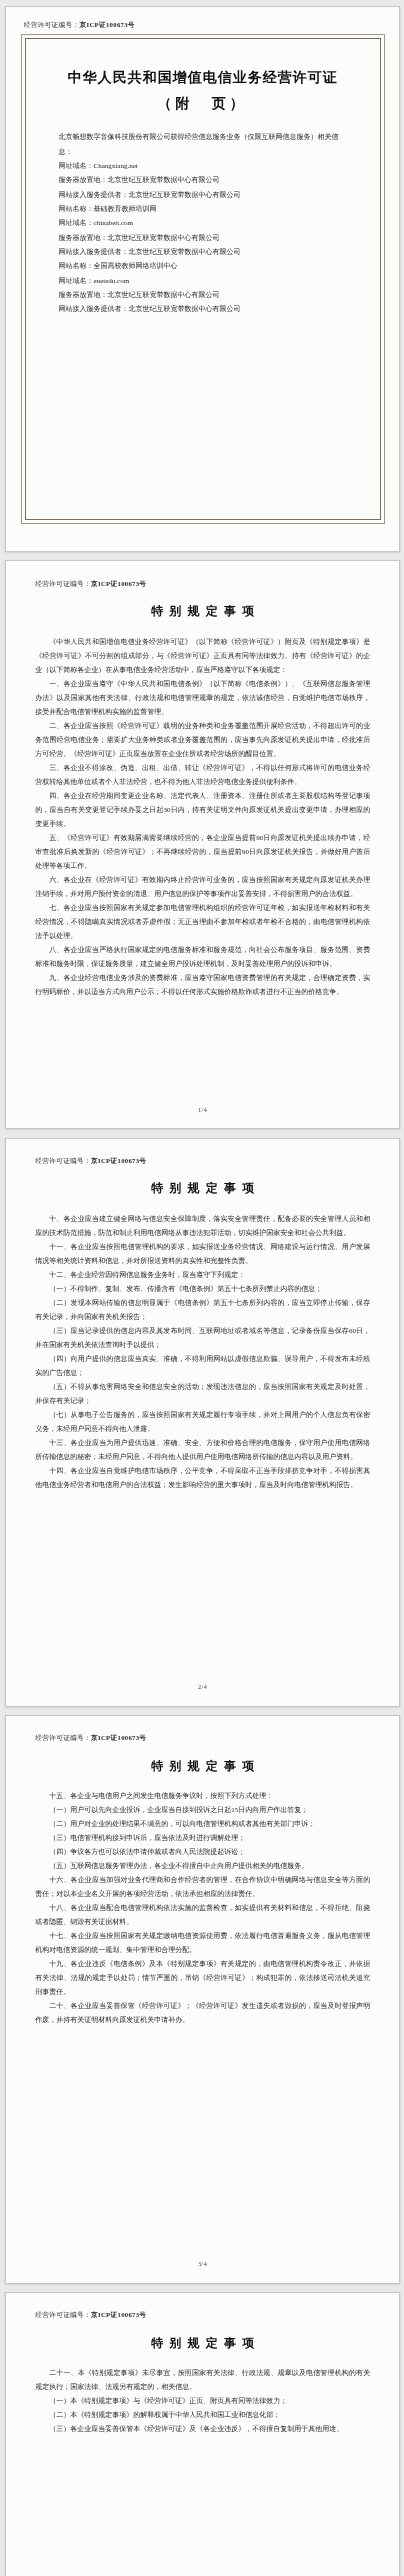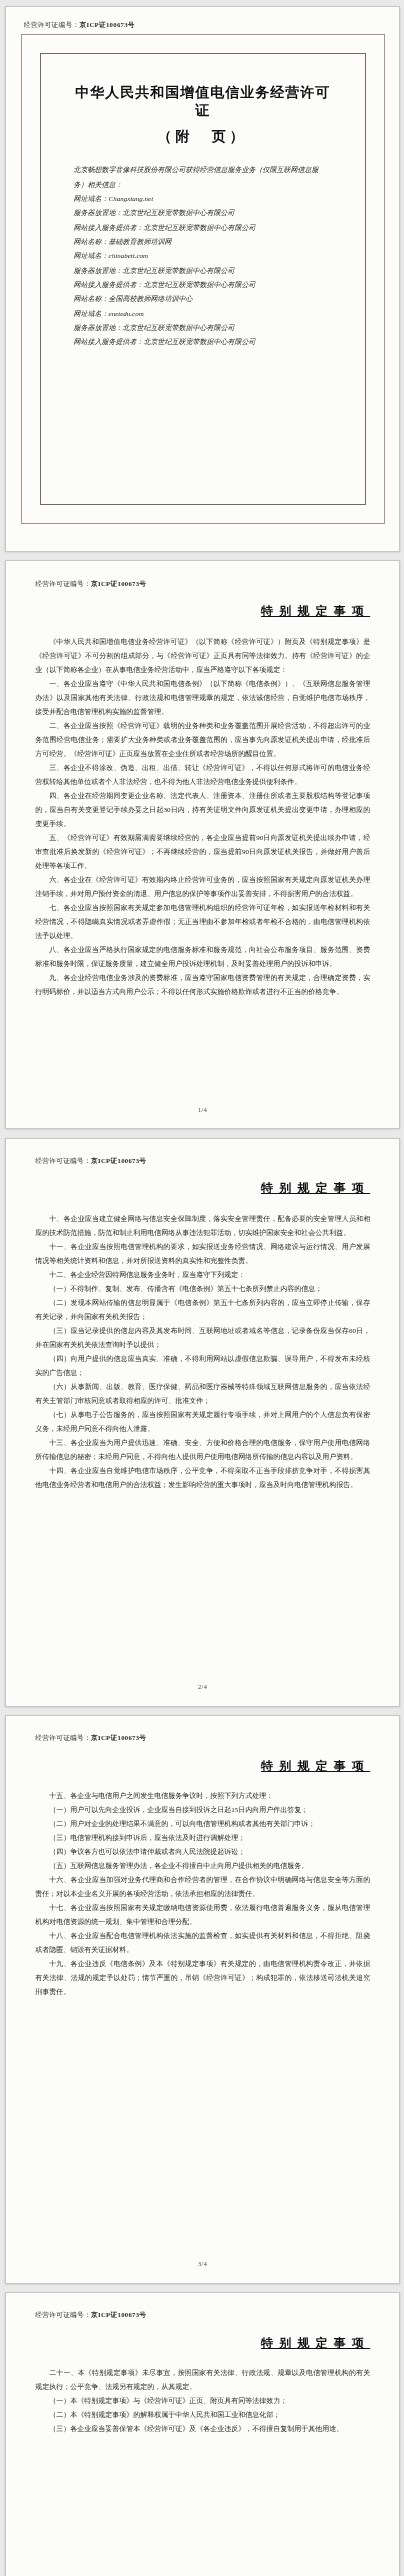--- a/index.html
+++ b/index.html
@@ -28,21 +28,21 @@
   .page.cert { height: 546px; padding: 12.4px 14.4px 14.4px; }
   .cert-no {
     font-size: 6.7px;
     letter-spacing: 0.3px;
     margin: 1px 0 4.1px 3.1px;
     color: #2a2a2a;
   }
   .cert-no .num { font-weight: bold; }
   .frame-outer {
     border: 0.5px solid #a3968a;
-    padding: 18px;
+    padding: 3px;
     height: calc(100% - 27px);
   }
   .frame-inner {
     border: 1.5px solid #75685c;
     height: 100%;
     padding: 30px 33px 20.6px;
   }
   .cert-title {
     text-align: center;
     font-size: 14px;
@@ -57,41 +57,39 @@
     letter-spacing: 4.1px;
     margin-top: 8.2px;
     color: #111;
   }
   .cert-lines { margin-top: 17.5px; }
   .cert-line {
     font-size: 7px;
     line-height: 2.05;
     text-align: left;
     color: #1e1e1e;
-    font-style: italic;
   }
 
   
   .page.terms { height: 569px; padding: 18.5px 29px 36px; }
   .terms-head {
     font-size: 6.7px;
     letter-spacing: 0.3px;
     color: #2a2a2a;
     margin-bottom: 14.4px;
   }
   .terms-head .num { font-weight: bold; }
   .terms-title {
-    text-align: right;
+    text-align: center;
     font-size: 12px;
     font-weight: bold;
     letter-spacing: 6.2px;
     text-indent: 6.2px;
     color: #111;
     margin-bottom: 14.4px;
-    text-decoration: underline;
   }
   .paras { }
   .para {
     font-size: 7px;
     line-height: 2.0;
     text-align: justify;
     text-indent: 2em;
     color: #1e1e1e;
   }
   .page-num {
@@ -161,55 +159,56 @@
     </div>
     <h2 class="terms-title">特别规定事项</h2>
     <div class="paras">
         <p class="para">十、各企业应当建立健全网络与信息安全保障制度，落实安全管理责任，配备必要的安全管理人员和相应的技术防范措施，防范和制止利用电信网络从事违法犯罪活动，切实维护国家安全和社会公共利益。</p>
         <p class="para">十一、各企业应当按照电信管理机构的要求，如实报送业务经营情况、网络建设与运行情况、用户发展情况等相关统计资料和信息，并对所报送资料的真实性和完整性负责。</p>
         <p class="para">十二、各企业经营因特网信息服务业务时，应当遵守下列规定：</p>
         <p class="para">（一）不得制作、复制、发布、传播含有《电信条例》第五十七条所列禁止内容的信息；</p>
         <p class="para">（二）发现本网站传输的信息明显属于《电信条例》第五十七条所列内容的，应当立即停止传输，保存有关记录，并向国家有关机关报告；</p>
         <p class="para">（三）应当记录提供的信息内容及其发布时间、互联网地址或者域名等信息，记录备份应当保存60日，并在国家有关机关依法查询时予以提供；</p>
         <p class="para">（四）向用户提供的信息应当真实、准确，不得利用网站以虚假信息欺骗、误导用户，不得发布未经核实的广告信息；</p>
-        <p class="para">（六）从事新闻、出版、教育、医疗保健、药品和医疗器械等特殊领域互联网信息服务的，应当依法经有关主管部门审核同意或者取得相应的许可、批准文件；</p>
+        <p class="para">（五）不得从事危害网络安全和信息安全的活动；发现违法信息的，应当按照国家有关规定及时处置，并保存有关记录；</p>
         <p class="para">（七）从事电子公告服务的，应当按照国家有关规定履行专项手续，并对上网用户的个人信息负有保密义务，未经用户同意不得向他人泄露。</p>
         <p class="para">十三、各企业应当为用户提供迅速、准确、安全、方便和价格合理的电信服务，保守用户使用电信网络所传输信息的秘密；未经用户同意，不得向他人提供用户使用电信网络所传输的信息内容以及用户资料。</p>
         <p class="para">十四、各企业应当自觉维护电信市场秩序，公平竞争，不得采取不正当手段排挤竞争对手，不得损害其他电信业务经营者和电信用户的合法权益；发生影响经营的重大事项时，应当及时向电信管理机构报告。</p>
       </div>
     <div class="page-num">2/4</div>
   </section>
 
   <section class="page terms">
     <div class="terms-head">
       <span>经营许可证编号：</span><span class="num">京ICP证100673号</span>
     </div>
     <h2 class="terms-title">特别规定事项</h2>
     <div class="paras">
         <p class="para">十五、各企业与电信用户之间发生电信服务争议时，按照下列方式处理：</p>
         <p class="para">（一）用户可以先向企业投诉，企业应当自接到投诉之日起15日内向用户作出答复；</p>
         <p class="para">（二）用户对企业的处理结果不满意的，可以向电信管理机构或者其他有关部门申诉；</p>
         <p class="para">（三）电信管理机构接到申诉后，应当依法及时进行调解处理；</p>
         <p class="para">（四）争议各方也可以依法申请仲裁或者向人民法院提起诉讼；</p>
         <p class="para">（五）互联网信息服务管理办法，各企业不得擅自中止向用户提供相关的电信服务。</p>
         <p class="para">十六、各企业应当加强对业务代理商和合作经营者的管理，在合作协议中明确网络与信息安全等方面的责任；对以本企业名义开展的各项经营活动，依法承担相应的法律责任。</p>
+        <p class="para">十八、各企业应当配合电信管理机构依法实施的监督检查，如实提供有关材料和信息，不得拒绝、阻挠或者隐匿、销毁有关证据材料。</p>
         <p class="para">十七、各企业应当按照国家有关规定缴纳电信资源使用费，依法履行电信普遍服务义务，服从电信管理机构对电信资源的统一规划、集中管理和合理分配。</p>
-        <p class="para">十八、各企业应当配合电信管理机构依法实施的监督检查，如实提供有关材料和信息，不得拒绝、阻挠或者隐匿、销毁有关证据材料。</p>
         <p class="para">十九、各企业违反《电信条例》及本《特别规定事项》有关规定的，由电信管理机构责令改正，并依据有关法律、法规的规定予以处罚；情节严重的，吊销《经营许可证》；构成犯罪的，依法移送司法机关追究刑事责任。</p>
+        <p class="para">二十、各企业应当妥善保管《经营许可证》；《经营许可证》发生遗失或者毁损的，应当及时登报声明作废，并持有关证明材料向原发证机关申请补办。</p>
       </div>
     <div class="page-num">3/4</div>
   </section>
 
   <section class="page terms">
     <div class="terms-head">
       <span>经营许可证编号：</span><span class="num">京ICP证100673号</span>
     </div>
     <h2 class="terms-title">特别规定事项</h2>
     <div class="paras">
-        <p class="para">二十一、本《特别规定事项》未尽事宜，按照国家有关法律、行政法规、规章以及电信管理机构的有关规定执行；公平竞争、法规另有规定的，从其规定。</p>
+        <p class="para">二十一、本《特别规定事项》未尽事宜，按照国家有关法律、行政法规、规章以及电信管理机构的有关规定执行；国家法律、法规另有规定的，相关信息。</p>
         <p class="para">（一）本《特别规定事项》与《经营许可证》正页、附页具有同等法律效力；</p>
         <p class="para">（二）本《特别规定事项》的解释权属于中华人民共和国工业和信息化部；</p>
         <p class="para">（三）各企业应当妥善保管本《经营许可证》及《各企业违反》，不得擅自复制用于其他用途。</p>
       </div>
 
   </section>
 
 </div>
 
 

